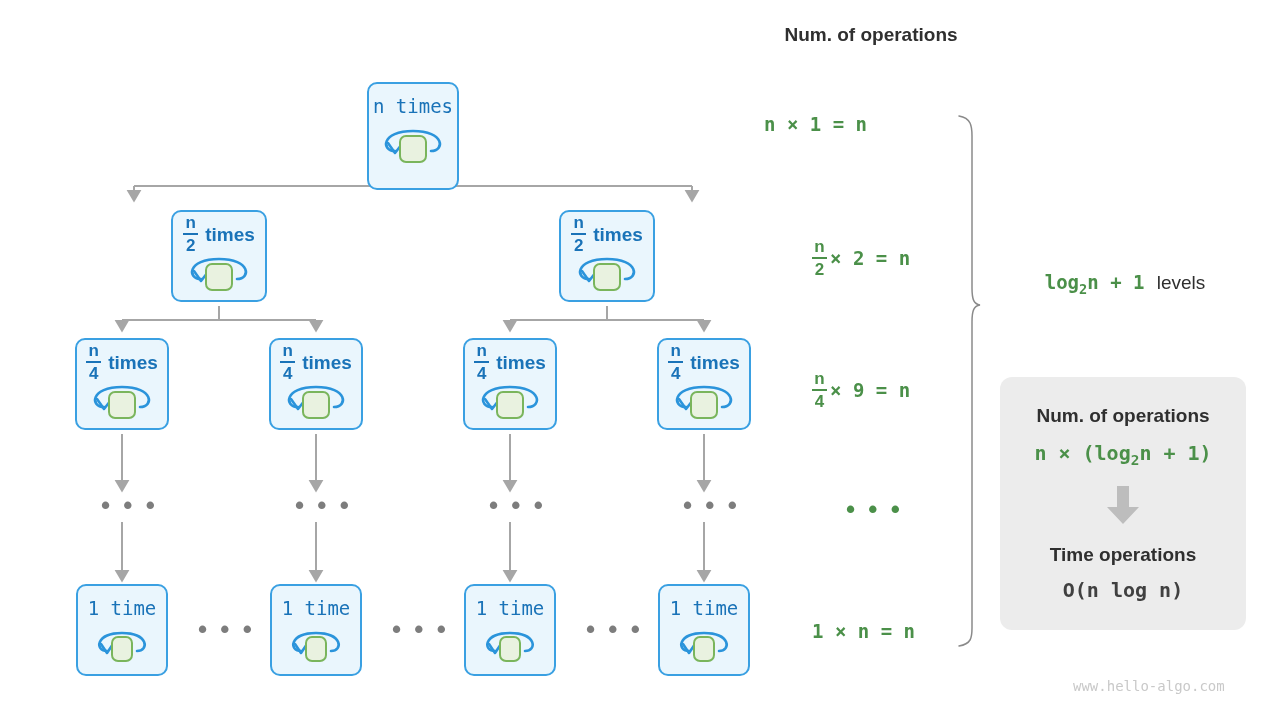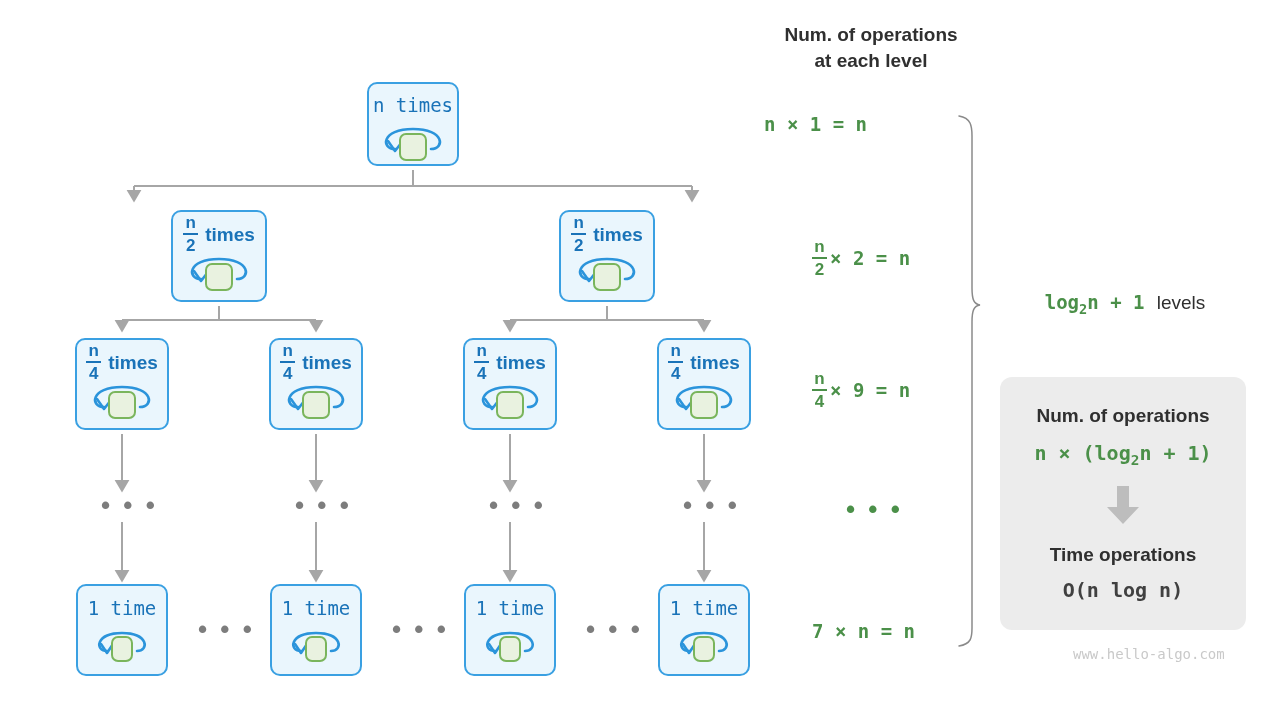--- a/index.html
+++ b/index.html
@@ -233,21 +233,21 @@
       <path d="M959,116
                C 971,118 972,126 972,136
                L972,288
                C 972,300 974,304 980,305
                C 974,306 972,310 972,322
                L972,628
                C 972,638 971,644 959,646"></path>
     </g>
   </svg>
 
-  <div class="node" style="left:367px;top:82px;width:92px;height:84px;">
+  <div class="node" style="left:367px;top:82px;width:92px;height:108px;">
     <div class="node-label lbl-mono">n times</div>
     <div class="loop">
       <svg width="76" height="46" viewBox="0 0 76 46">
         <path d="M20,28 C6,28 6,8 38,8 C70,8 70,28 56,28" stroke="#2b94db" stroke-width="2.6" fill="none" stroke-linecap="round"></path>
         <path d="M13,20 L20,30 L27,21" stroke="#2b94db" stroke-width="2.6" fill="none" stroke-linecap="round" stroke-linejoin="round"></path>
       </svg>
       <div class="inner-sq"></div>
     </div>
   </div>
 
@@ -409,21 +409,20 @@
       <svg width="62" height="44" viewBox="0 0 62 44">
         <path d="M16,26 C4,26 4,8 31,8 C58,8 58,26 46,26" stroke="#2b94db" stroke-width="2.6" fill="none" stroke-linecap="round"></path>
         <path d="M10,19 L16,28 L22,19" stroke="#2b94db" stroke-width="2.6" fill="none" stroke-linecap="round" stroke-linejoin="round"></path>
       </svg>
       <div class="inner-sq"></div>
     </div>
   </div>
 
   <div class="col-title" style="left:760px;top:22px;width:222px;">
     <div>Num. of operations</div>
-    <div>at each level</div>
   </div>
 
   <div class="row-eq" style="left:764px;top:113px;">n × 1 = n</div>
 
   <div class="row-eq" style="left:812px;top:238px;">
     <span class="gfrac">
       <span>n</span>
       <span class="bar"></span>
       <span>2</span>
     </span>
@@ -434,23 +433,23 @@
     <span class="gfrac">
       <span>n</span>
       <span class="bar"></span>
       <span>4</span>
     </span>
     <span>× 9 = n</span>
   </div>
 
   <div class="dots-green" style="left:846px;top:496px;">• • •</div>
 
-  <div class="row-eq" style="left:812px;top:620px;">7 × n = n</div>
-
-  <div class="levels-note" style="left:1010px;top:288px;width:230px;">
+  <div class="row-eq" style="left:812px;top:620px;">1 × n = n</div>
+
+  <div class="levels-note" style="left:1010px;top:268px;width:230px;">
     <div>
       <span class="mono-green"><span>log</span><span class="sub">2</span><span>n + 1</span></span>
       <span style="margin-left:7px;">levels</span>
     </div>
   </div>
 
   <div class="card" style="left:1000px;top:377px;width:246px;height:253px;padding-top:28px;">
     <div class="card-h">Num. of operations</div>
 
     <div class="card-eq mono-green" style="margin-top:14px;"><span>n × (log</span><span class="sub">2</span><span>n + 1)</span></div>
@@ -459,15 +458,15 @@
       <svg width="38" height="42" viewBox="0 0 38 42">
         <path d="M13,2 L25,2 L25,23 L35,23 L19,40 L3,23 L13,23 Z" fill="#bdbdbd"></path>
       </svg>
     </div>
 
     <div class="card-h" style="margin-top:14px;">Time operations</div>
 
     <div class="card-blue" style="margin-top:12px;">O(n log n)</div>
   </div>
 
-  <div class="watermark" style="left:1073px;top:646px;">www.hello-algo.com</div>
+  <div class="watermark" style="left:1073px;top:678px;">www.hello-algo.com</div>
 
 </div>
 
 </body></html>

